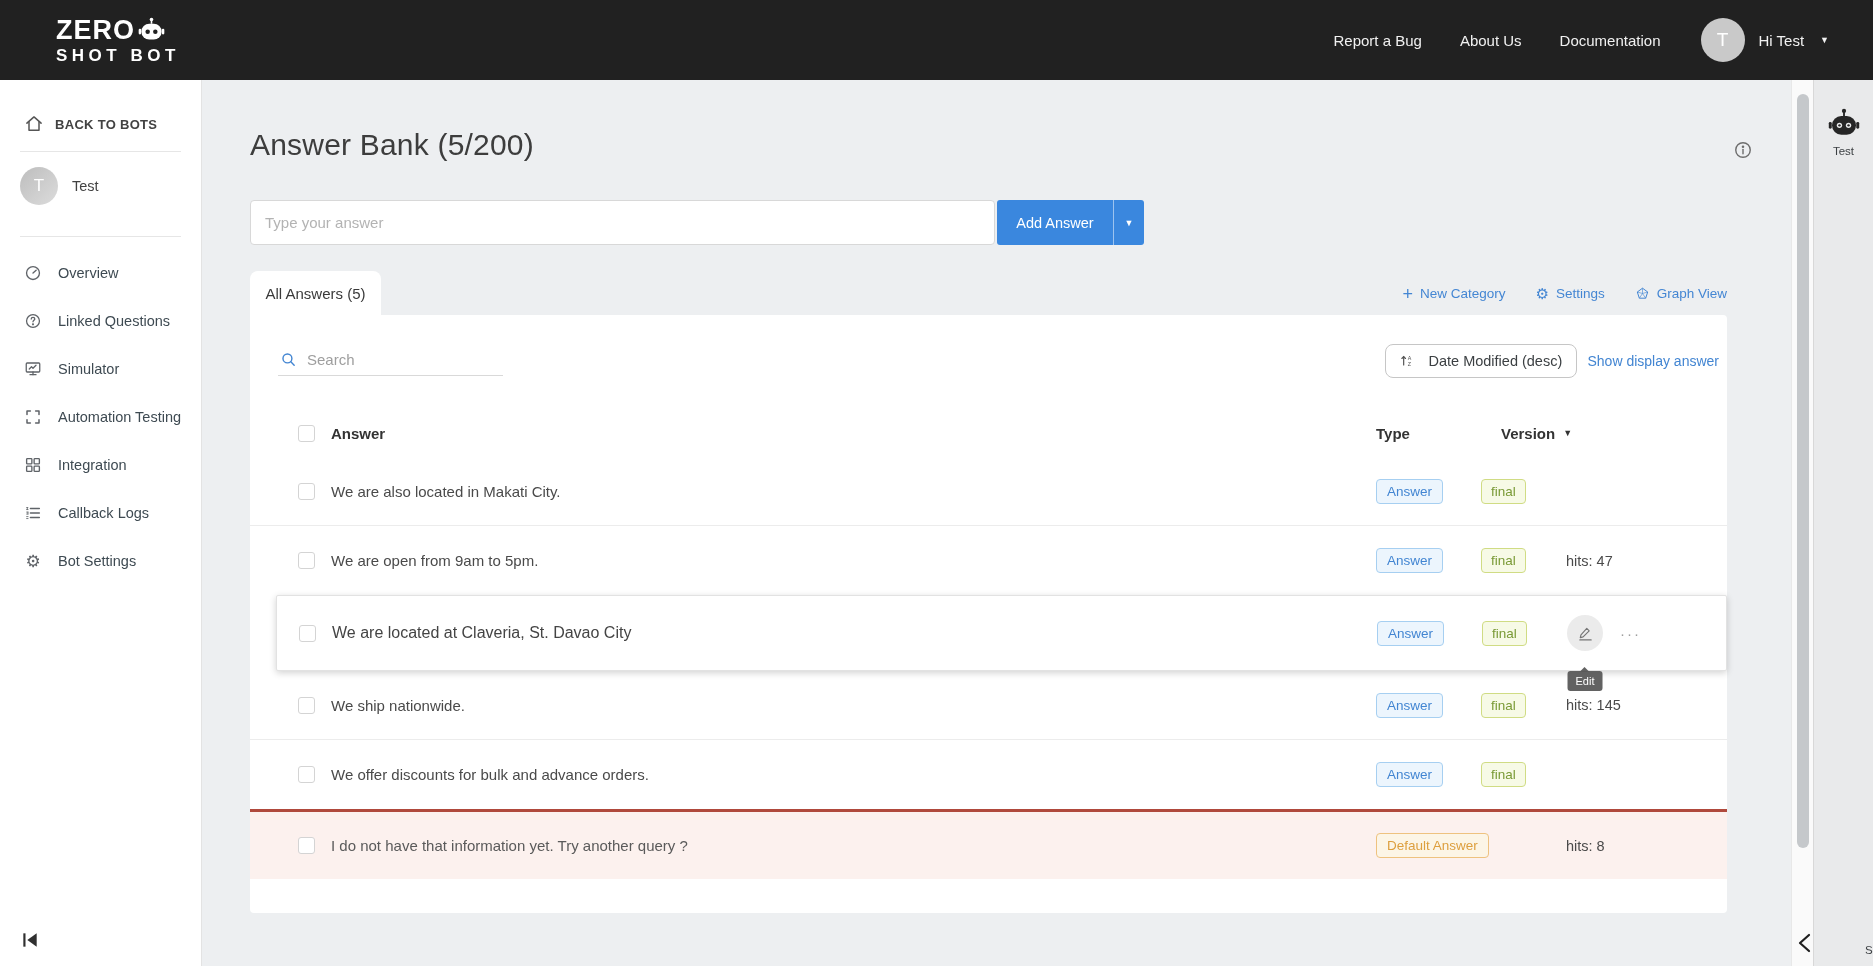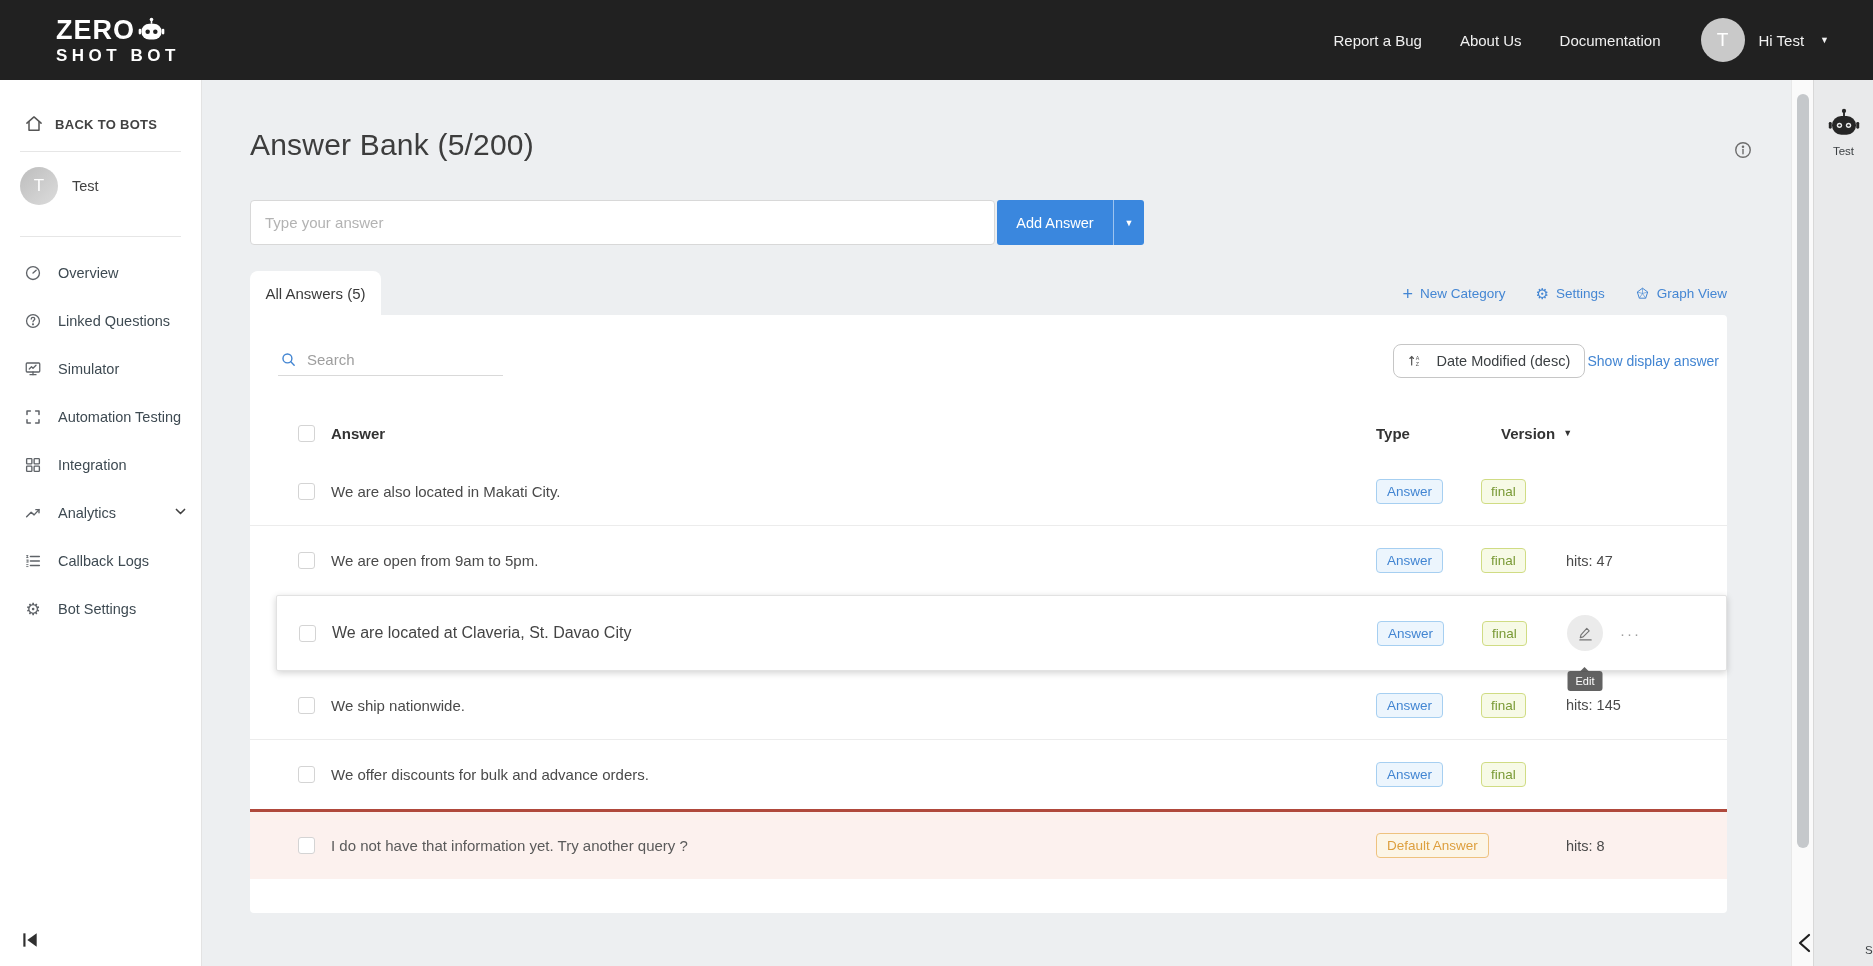--- a/index.html
+++ b/index.html
@@ -65,21 +65,21 @@
 
   .panel { background:#fff; height:598px; border-radius:0 4px 4px 4px; padding-top:26px; }
 
   .filter-row { display:flex; align-items:center; padding:0 8px 0 28px; height:40px; }
   .search-box { width:225px; display:flex; align-items:center; gap:10px; border-bottom:1px solid #d9d9d9; padding:5px 2px 7px 2px; }
   .search-box svg { width:17px; height:17px; color:#4285d2; flex:none; }
   .search-input { border:none; outline:none; font-size:15px; color:#555; width:100%; font-family:inherit; }
   .search-input::placeholder { color:#9e9e9e; }
   .sort-box { margin-left:auto; width:192px; height:34px; border:1px solid #c6c6c6; border-radius:8px; display:flex; align-items:center; gap:13px; padding-left:13px; font-size:14.5px; color:#3c4043; cursor:pointer; background:#fff; }
   .sort-box svg { width:16px; height:16px; color:#555; flex:none; }
-  .show-link { margin-left:2px; color:#4285d2; font-size:14px; cursor:pointer; }
+  .show-link { margin-left:10px; color:#4285d2; font-size:14px; cursor:pointer; }
 
   .grid { display:grid; grid-template-columns:18px 1030px 90px 70px 1fr; column-gap:15px; align-items:center; padding:0 40px 0 48px; }
   .thead { margin-top:28px; height:48px; font-size:15px; font-weight:700; color:#333; }
   .version-h { display:flex; align-items:center; gap:6px; cursor:pointer;margin-left:20px; }
   .version-h .caret { color:#333; font-size:9px; }
 
   .cb { width:17px; height:17px; border:1.5px solid #d4d4d4; border-radius:3px; background:#fff; cursor:pointer; }
   .row { height:69px; border-bottom:1px solid #ececec; font-size:15px; color:#4a4a4a; background:#fff; }
   .row.no-sep { border-bottom:none; }
   .badge-type { justify-self:start; font-size:13.5px; color:#4285d2; background:#ecf5fd; border:1px solid #a6cff1; border-radius:4px; padding:4px 10px; white-space:nowrap; }
@@ -192,32 +192,20 @@
           <span>Automation Testing</span>
         </div>
         <div class="menu-item">
           <svg viewBox="0 0 24 24" fill="none" stroke="currentColor" stroke-width="1.8">
             <rect x="3.5" y="3.5" width="7" height="7" rx="1"></rect>
               <rect x="13.5" y="3.5" width="7" height="7" rx="1"></rect>
             <rect x="3.5" y="13.5" width="7" height="7" rx="1"></rect>
               <rect x="13.5" y="13.5" width="7" height="7" rx="1"></rect>
           </svg>
           <span>Integration</span>
-        </div>
-        <div class="menu-item">
-          <svg viewBox="0 0 24 24" fill="none" stroke="currentColor" stroke-width="1.9" stroke-linecap="round" stroke-linejoin="round">
-            <path d="M3.5 17 L9.5 11 L13.5 14.5 L20 7.5"></path>
-              <path d="M15.8 7.5 H20 V11.7"></path>
-          </svg>
-          <span>Analytics</span>
-          <span class="chev">
-            <svg viewBox="0 0 16 16" fill="none" stroke="currentColor" stroke-width="2" stroke-linecap="round" stroke-linejoin="round">
-                <path d="M3 5.5 L8 10.5 L13 5.5"></path>
-              </svg>
-          </span>
         </div>
         <div class="menu-item">
           <svg viewBox="0 0 24 24" fill="none" stroke="currentColor" stroke-width="1.8" stroke-linecap="round">
             <path d="M8.5 6 H20.5"></path>
               <path d="M8.5 12 H20.5"></path>
               <path d="M8.5 18 H20.5"></path>
             <path d="M3.5 4.8 H5.2 M4.4 4.8 V7.4 M3.5 7.4 H5.4" stroke-width="1.1"></path>
             <path d="M3.5 10.8 H5.4 M3.5 13.4 H5.4 M5.2 10.8 V13.4" stroke-width="1.1"></path>
             <path d="M3.5 16.8 H5.4 M3.5 19.4 H5.4" stroke-width="1.1"></path>
           </svg>

